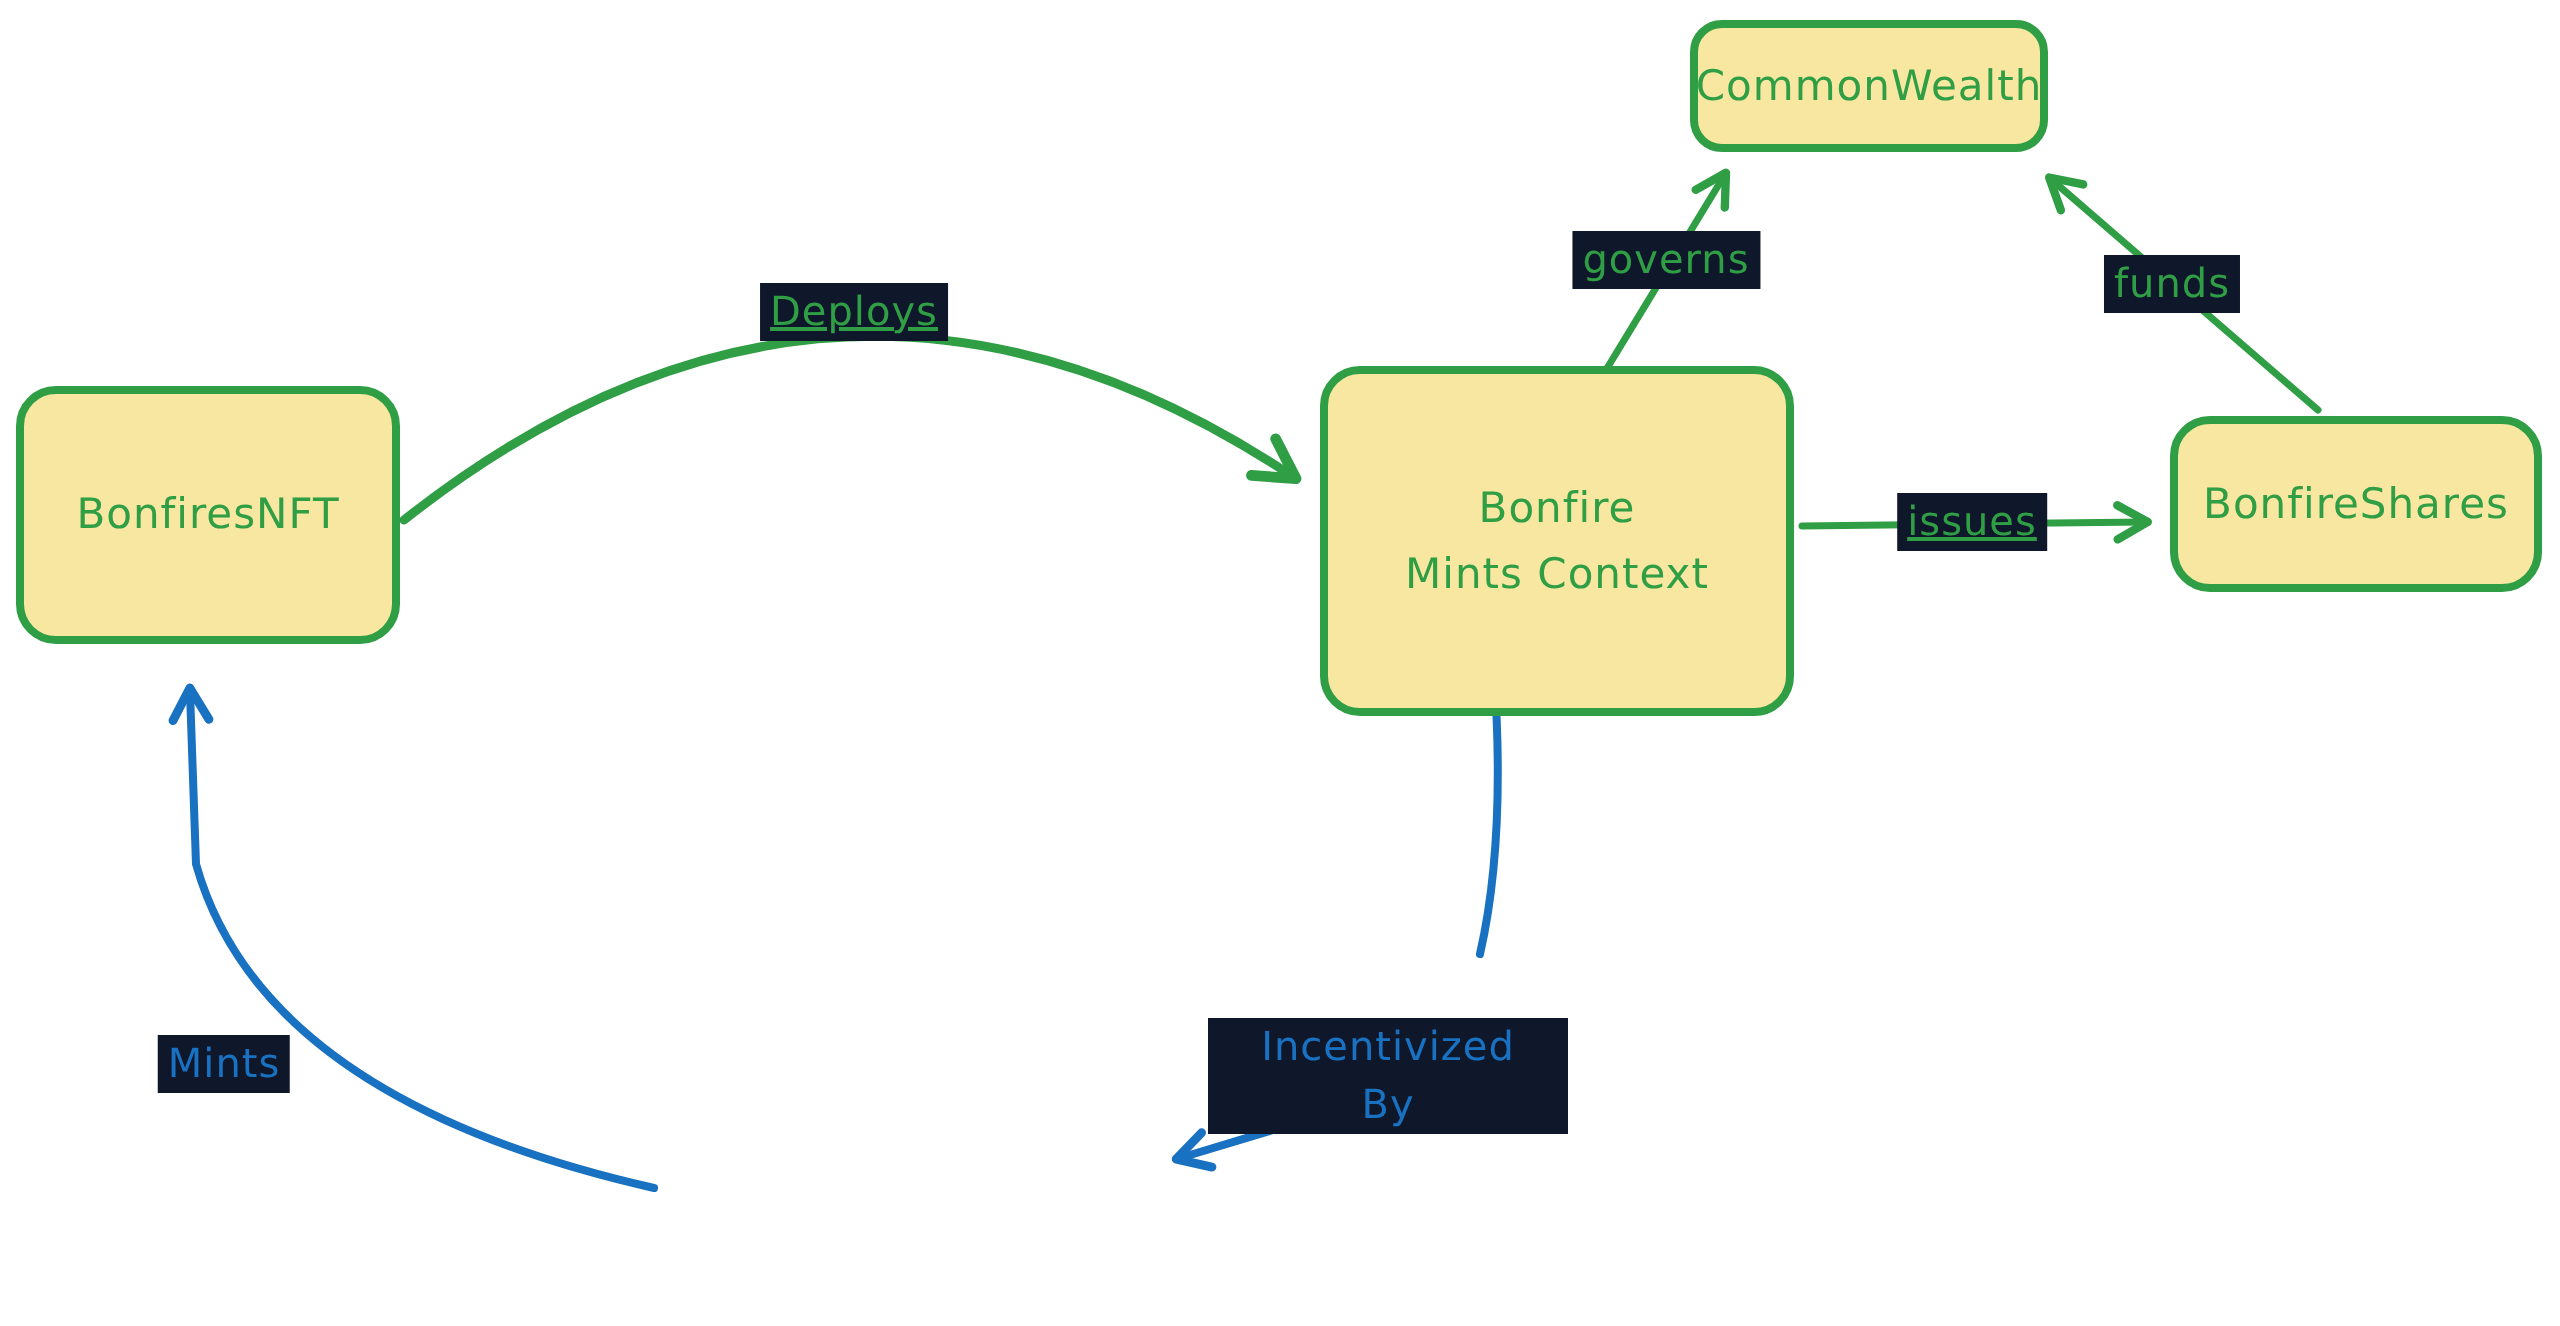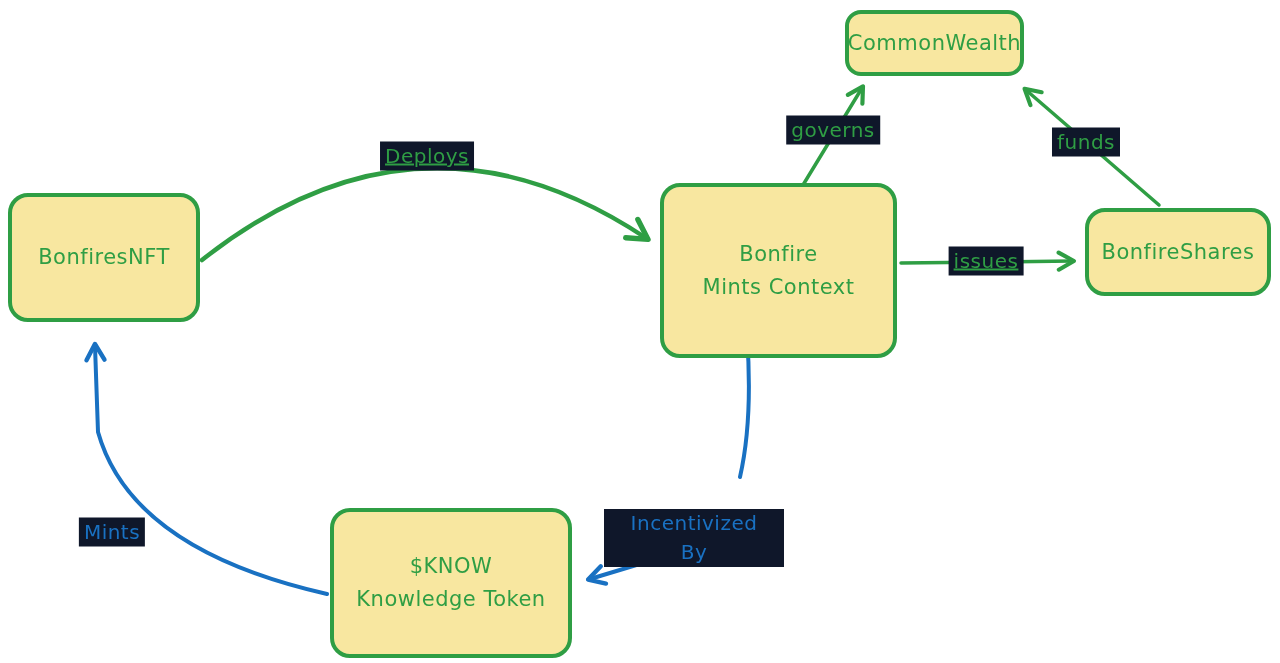--- a/index.html
+++ b/index.html
@@ -87,24 +87,20 @@
   </div>
 
   <div class="node" style="left:845px; top:10px; width:179px; height:66px; border-radius:16px;">
     <span>CommonWealth</span>
   </div>
 
   <div class="node" style="left:1085px; top:208px; width:186px; height:88px;">
     <span>BonfireShares</span>
   </div>
 
-  <div class="node" style="left:330px; top:508px; width:242px; height:150px;">
-    <span>$KNOW</span>
-    <span>Knowledge Token</span>
-  </div>
 
   <div class="edge-label green" style="left:427px; top:156px;text-decoration:underline;">Deploys</div>
 
   <div class="edge-label green" style="left:833px; top:130px;">governs</div>
 
   <div class="edge-label green" style="left:1086px; top:142px;">funds</div>
 
   <div class="edge-label green" style="left:986px; top:261px;text-decoration:underline;">issues</div>
 
   <div class="edge-label blue" style="left:694px; top:510px; white-space:normal; width:170px;margin-top:28px;">

